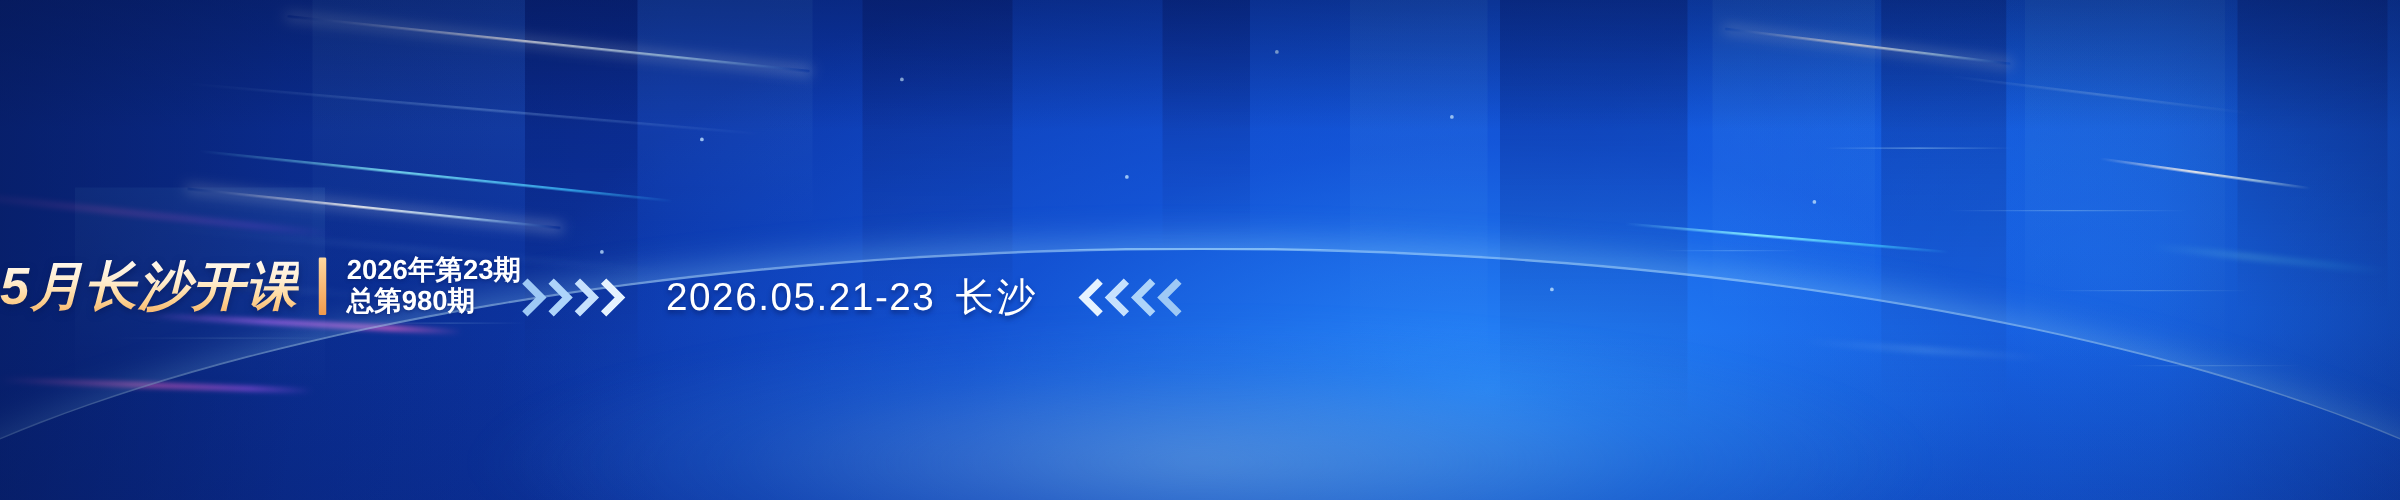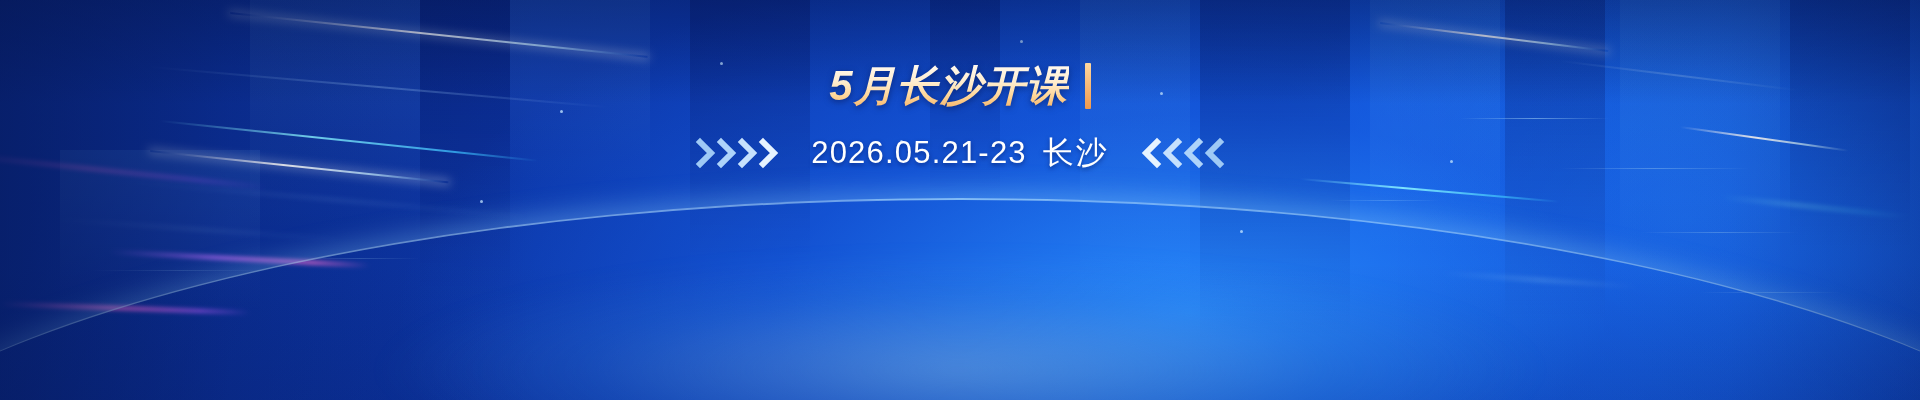--- a/index.html
+++ b/index.html
@@ -110,21 +110,21 @@
     background: radial-gradient(ellipse 750px 150px at 50% 50%, rgba(160,220,255,0.45) 0%, rgba(80,170,255,0.16) 50%, rgba(60,150,255,0) 78%);
     filter: blur(10px);
   }
 
   
 
   .content {
     position: absolute;
     inset: 0;
     display: flex;
-    flex-direction: column;
+    flex-direction: row;
     align-items: center;
     justify-content: flex-start;
     padding-top: 58px;
     box-sizing: border-box;
   }
 
   
   .line1 {
     display: flex;
     align-items: center;
@@ -273,20 +273,24 @@
 
   <div class="bg-vignette"></div>
 
   <div class="content">
 
     <div class="line1">
       <div class="kicker">5月长沙开课</div>
 
       <div class="divider-bar"></div>
 
+      <div class="issue">
+        <span>2026年第23期</span>
+        <span>总第980期</span>
+      </div>
     </div>
 
 
     <div class="dateline">
 
       <span class="chevrons">
         <svg width="92" height="34" viewBox="0 0 92 34" aria-hidden="true">
           <polyline class="chev" points="5,6 16,17 5,28" stroke="#9ec9f5"></polyline>
           <polyline class="chev" points="26,6 37,17 26,28" stroke="#aed4fa"></polyline>
           <polyline class="chev" points="47,6 58,17 47,28" stroke="#c6e1fd"></polyline>

